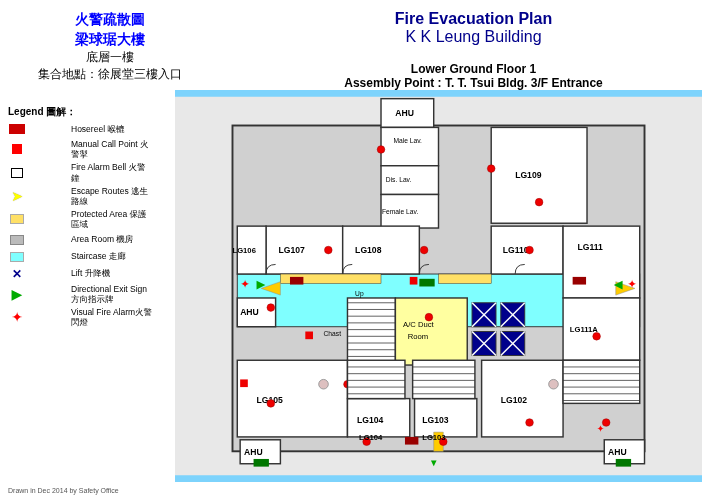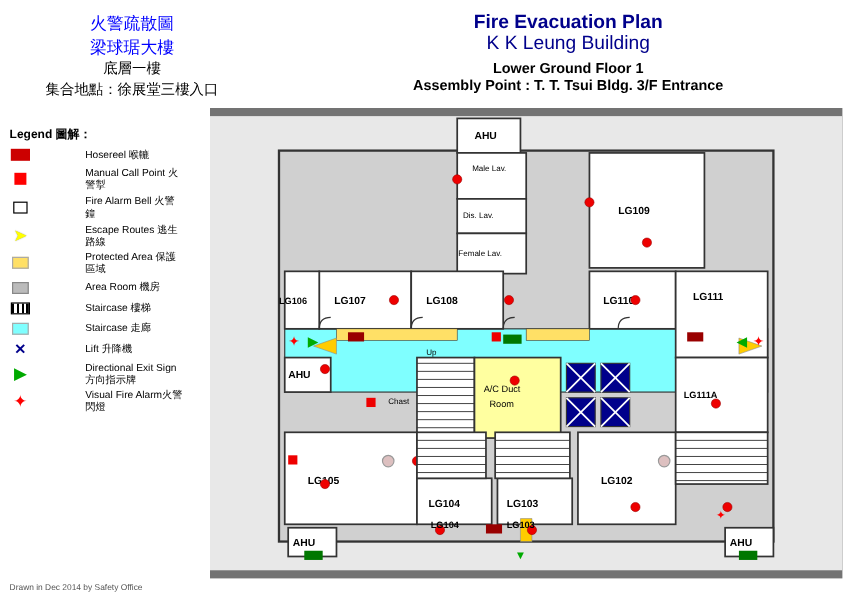--- a/index.html
+++ b/index.html
@@ -23,21 +23,21 @@
     .header-left {
       position: absolute;
       top: 10px;
       left: 30px;
       text-align: center;
       width: 160px;
     }
     .header-left .chinese-title {
       color: #00f;
       font-size: 14px;
-      font-weight: normal;
+      font-weight: bold;
       line-height: 1.4;
     }
     .header-left .chinese-subtitle {
       color: #000;
       font-size: 12px;
       line-height: 1.4;
     }
 
     .header-right {
       position: absolute;
@@ -53,21 +53,21 @@
     }
     .header-right .eng-subtitle {
       color: #00008b;
       font-size: 16px;
       font-weight: normal;
     }
     .header-right .eng-floor {
       color: #000;
       font-size: 12px;
       font-weight: bold;
-      margin-top: 4px;
+      margin-top: 16px;
     }
     .header-right .eng-assembly {
       color: #000;
       font-size: 12px;
       font-weight: bold;
     }
 
     
     .legend {
       position: absolute;
@@ -194,21 +194,21 @@
       color: #555;
     }
 
     
     .floorplan {
       position: absolute;
       top: 90px;
       left: 155px;
       right: 5px;
       bottom: 18px;
-      background: #737373;
+      background: #7dd3fc;
       margin-left: 20px;
     }
 
     
     .floorplan svg {
       width: 100%;
       height: 100%;
     }
   </style>
 </head>
@@ -263,26 +263,20 @@
       <div class="legend-icon">
           <div class="icon-protected"></div>
         </div>
       <div class="legend-text">Protected Area 保護區域</div>
     </div>
     <div class="legend-item">
       <div class="legend-icon">
           <div class="icon-plant"></div>
         </div>
       <div class="legend-text">Area Room 機房</div>
-    </div>
-    <div class="legend-item">
-      <div class="legend-icon">
-          <div class="icon-staircase"></div>
-        </div>
-      <div class="legend-text">Staircase 樓梯</div>
     </div>
     <div class="legend-item">
       <div class="legend-icon">
           <div class="icon-corridor"></div>
         </div>
       <div class="legend-text">Staircase 走廊</div>
     </div>
     <div class="legend-item">
       <div class="legend-icon">
           <span class="icon-lift">✕</span>

